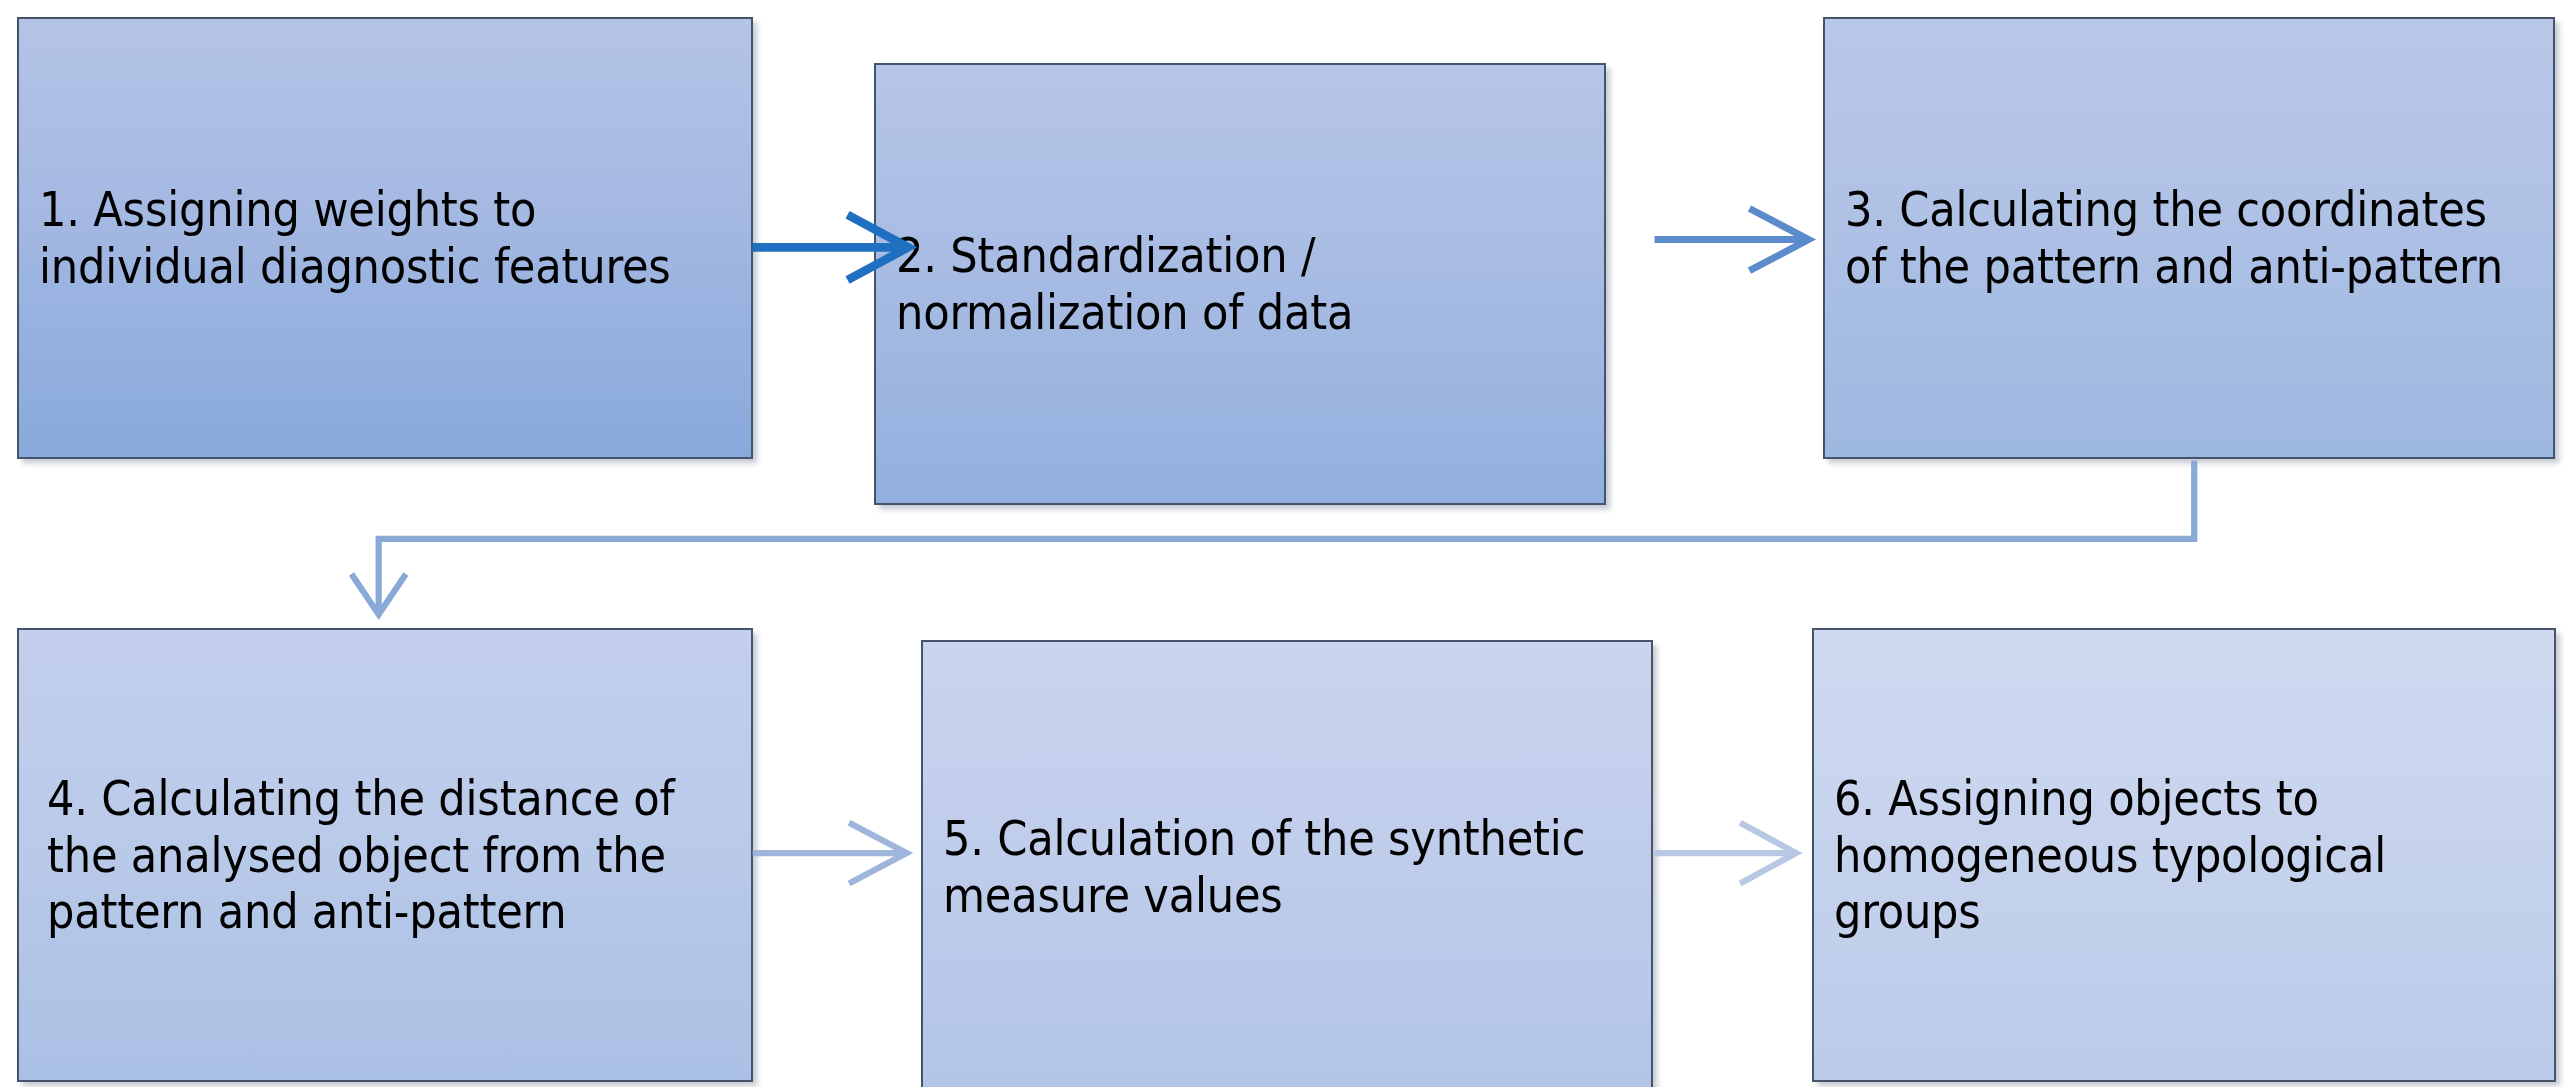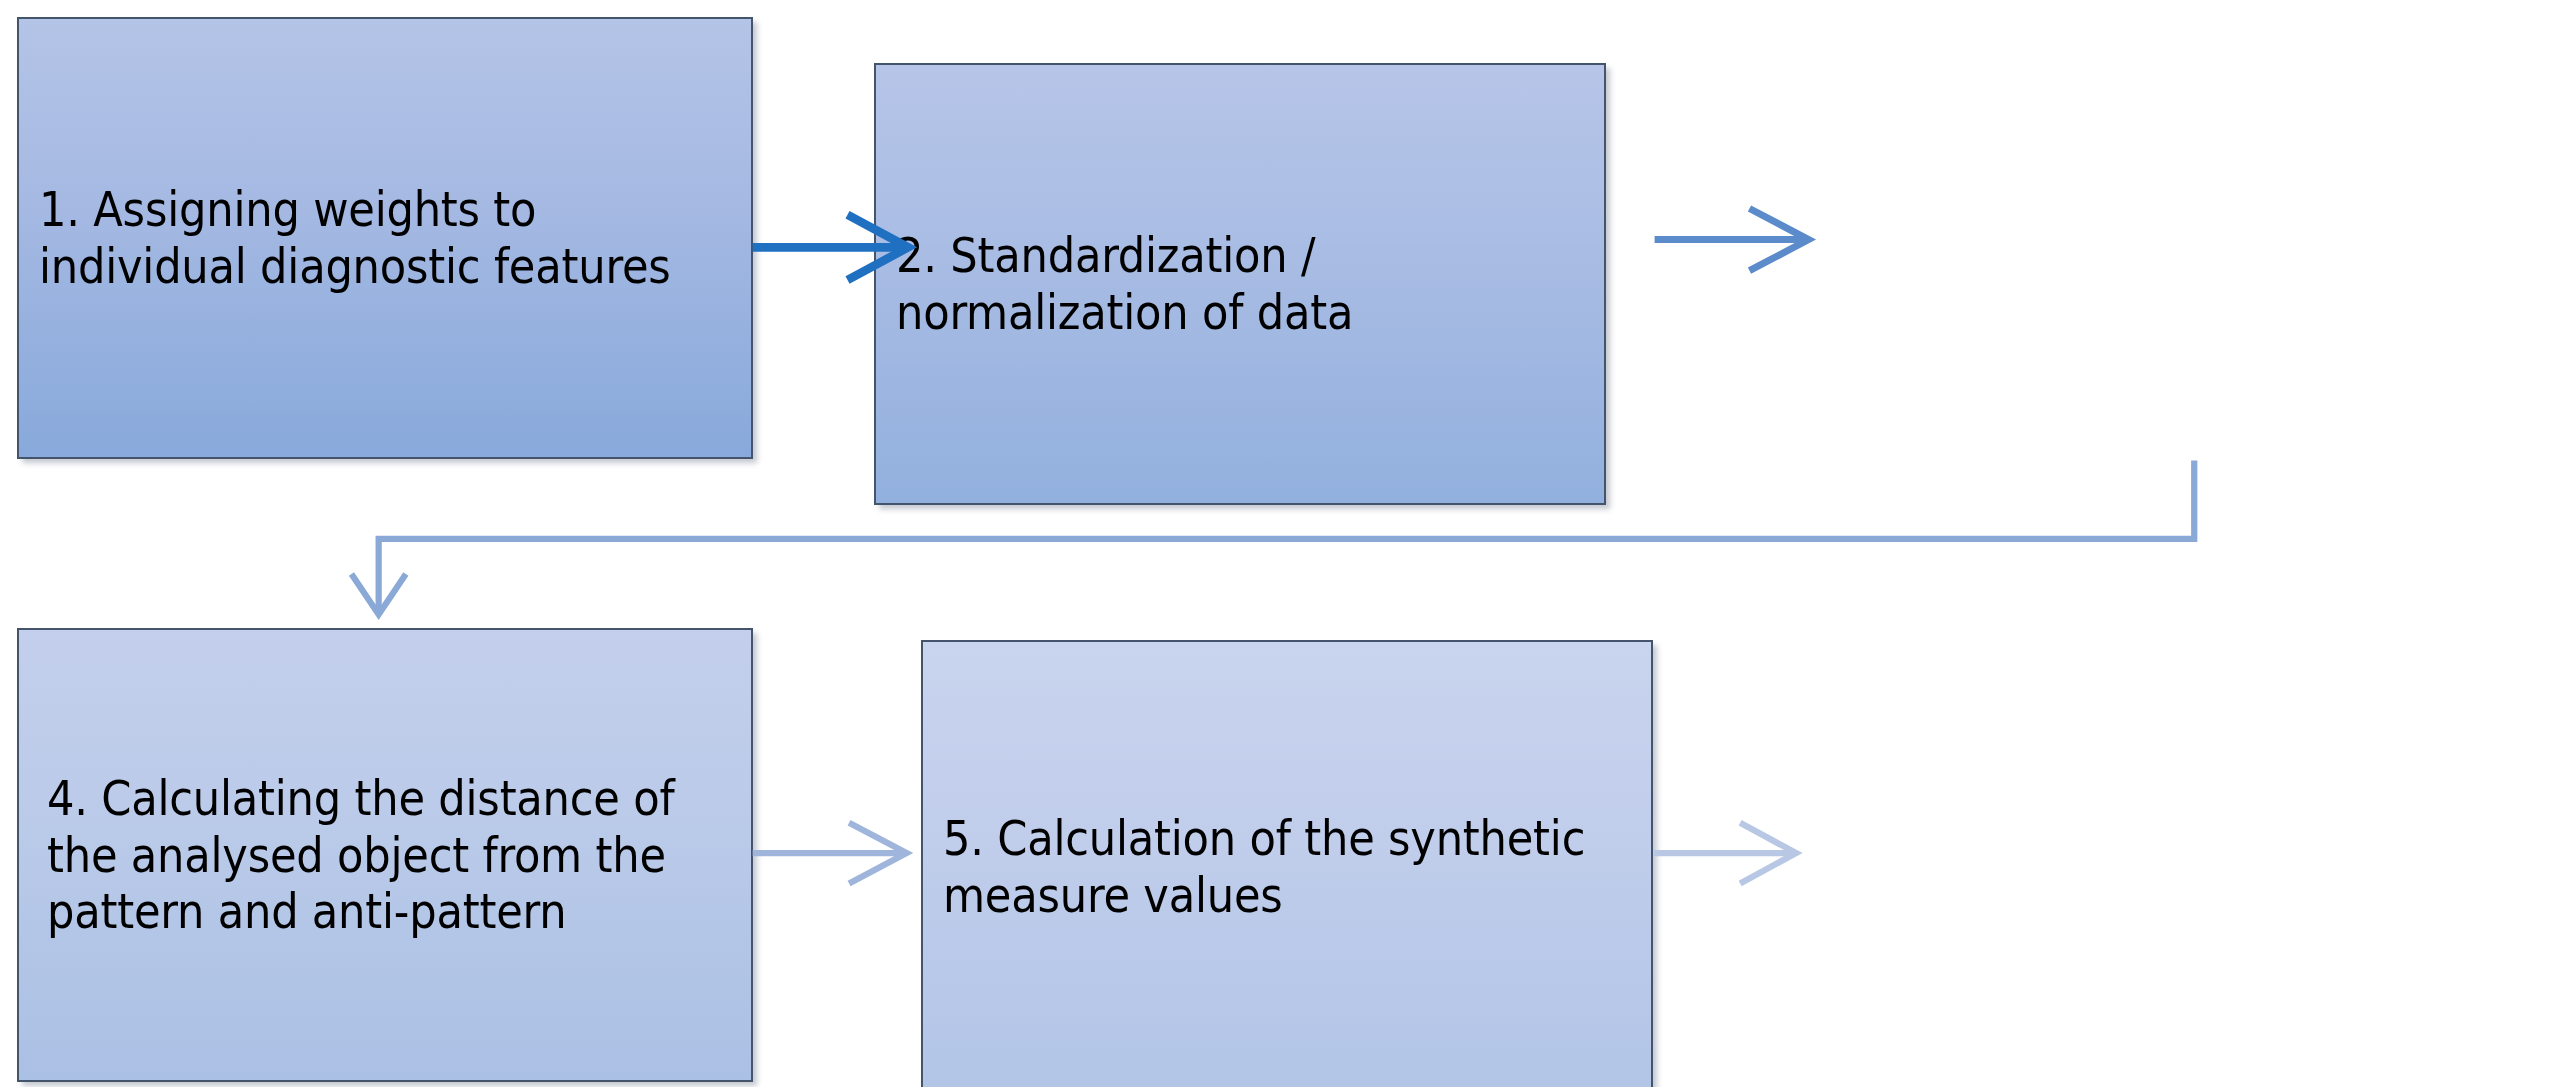--- a/index.html
+++ b/index.html
@@ -66,29 +66,35 @@
 <div id="diagram">
 
   <div class="node tint-1" style="left:17px; top:17px; width:736px; height:442px;">
     <span class="node-label">1. Assigning weights to individual diagnostic features</span>
   </div>
 
   <div class="node tint-2" style="left:874px; top:17px; width:732px; height:442px;margin-top:46px;">
     <span class="node-label">2. Standardization / normalization of data</span>
   </div>
 
+  <div class="node tint-3" style="left:1823px; top:17px; width:732px; height:442px;">
+    <span class="node-label">3. Calculating the coordinates of the pattern and anti-pattern</span>
+  </div>
 
   <div class="node tint-4" style="left:17px; top:628px; width:736px; height:454px;padding-left:8px;">
     <span class="node-label">4. Calculating the distance of the analysed object from the pattern and anti-pattern</span>
   </div>
 
   <div class="node tint-5" style="left:921px; top:640px; width:732px; height:454px;">
     <span class="node-label">5. Calculation of the synthetic measure values</span>
   </div>
 
+  <div class="node tint-6" style="left:1812px; top:628px; width:744px; height:454px;">
+    <span class="node-label">6. Assigning objects to homogeneous typological groups</span>
+  </div>
 
   <svg id="connectors" viewBox="0 0 3313 1399" width="2576" height="1088">
 
     <g>
       <line x1="968" y1="318" x2="1160" y2="318" stroke="#1F70C1" stroke-width="11" stroke-linecap="butt"></line>
       <polyline points="1090,276 1168,318 1090,360" fill="none" stroke="#1F70C1" stroke-width="11" stroke-linecap="butt" stroke-linejoin="miter"></polyline>
     </g>
 
     <g>
       <line x1="2128" y1="308" x2="2318" y2="308" stroke="#5B8BCB" stroke-width="9" stroke-linecap="butt"></line>

